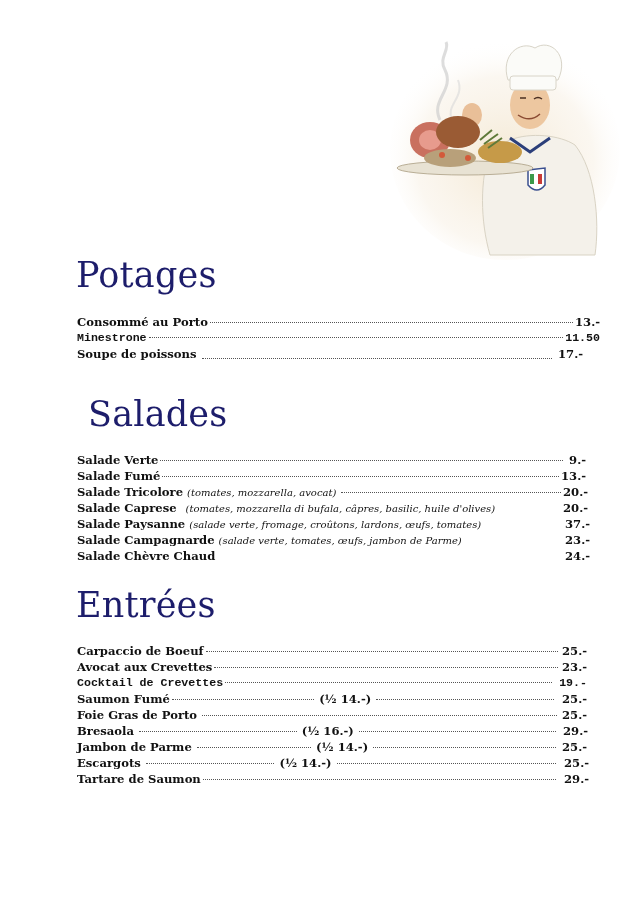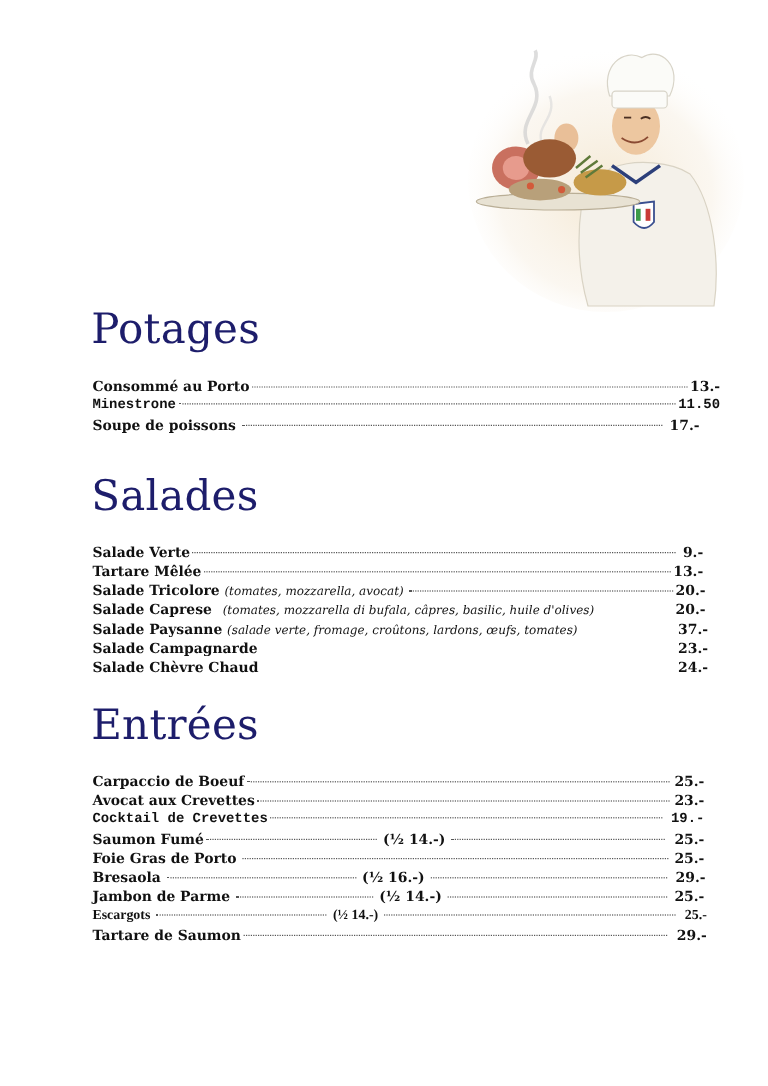--- a/index.html
+++ b/index.html
@@ -82,35 +82,35 @@
 <div class="row" style="top:314px; width:523px;">
   <span class="name">Consommé au Porto</span>
   <span class="leader"></span>
   <span class="price">13.-</span>
 </div>
 <div class="row" style="top:330px; width:523px;font-family:Liberation Mono, monospace;">
   <span class="name">Minestrone</span>
   <span class="leader"></span>
   <span class="price">11.50</span>
 </div>
-<div class="row" style="top:346px; width:506px;">
+<div class="row" style="top:346px; width:506px;align-items:flex-end;">
   <span class="name">Soupe de poissons</span>
   <span class="leader" style="margin-left:5px; margin-right:6px;"></span>
   <span class="price">17.-</span>
 </div>
 
-<h1 class="section-title" style="top:397px;">Salades</h1>
+<h1 class="section-title" style="top:397px;margin-left:12px;">Salades</h1>
 
 <div class="row" style="top:452px; width:509px;">
   <span class="name">Salade Verte</span>
   <span class="leader" style="margin-right:6px;"></span>
   <span class="price">9.-</span>
 </div>
 <div class="row" style="top:468px; width:509px;">
-  <span class="name">Tartare Mêlée</span>
+  <span class="name">Salade Fumé</span>
   <span class="leader"></span>
   <span class="price">13.-</span>
 </div>
 <div class="row" style="top:484px; width:511px;">
   <span class="name">Salade Tricolore</span>
   <span class="desc">(tomates, mozzarella, avocat)</span>
   <span class="leader" style="margin-left:5px;"></span>
   <span class="price">20.-</span>
 </div>
 <div class="row" style="top:500px; width:511px;">
@@ -120,20 +120,21 @@
   <span class="price">20.-</span>
 </div>
 <div class="row" style="top:516px; width:513px;">
   <span class="name">Salade Paysanne</span>
   <span class="desc">(salade verte,  fromage, croûtons, lardons, œufs, tomates)</span>
   <span class="gap"></span>
   <span class="price">37.-</span>
 </div>
 <div class="row" style="top:532px; width:513px;">
   <span class="name">Salade Campagnarde</span>
+  <span class="desc">(salade verte, tomates, œufs, jambon de Parme)</span>
   <span class="gap"></span>
   <span class="price">23.-</span>
 </div>
 <div class="row" style="top:548px; width:513px;">
   <span class="name">Salade Chèvre Chaud</span>
   <span class="gap"></span>
   <span class="price">24.-</span>
 </div>
 
 <h1 class="section-title" style="top:588px;">Entrées</h1>
@@ -172,21 +173,21 @@
   <span class="leader" style="flex:1.25; margin-right:7px;"></span>
   <span class="price">29.-</span>
 </div>
 <div class="row" style="top:739px; width:510px;">
   <span class="name">Jambon de Parme</span>
   <span class="leader" style="margin-left:5px;"></span>
   <span class="half">(½ 14.-)</span>
   <span class="leader" style="flex:1.6; margin-right:6px;"></span>
   <span class="price">25.-</span>
 </div>
-<div class="row" style="top:755px; width:512px;font-family:Liberation Serif, serif;">
+<div class="row" style="top:755px; width:512px;">
   <span class="name">Escargots</span>
   <span class="leader" style="margin-left:5px; flex:0.85;"></span>
   <span class="half">(½ 14.-)</span>
   <span class="leader" style="flex:1.45; margin-right:8px;"></span>
   <span class="price">25.-</span>
 </div>
 <div class="row" style="top:771px; width:512px;">
   <span class="name">Tartare de Saumon</span>
   <span class="leader" style="margin-right:8px;"></span>
   <span class="price">29.-</span>

